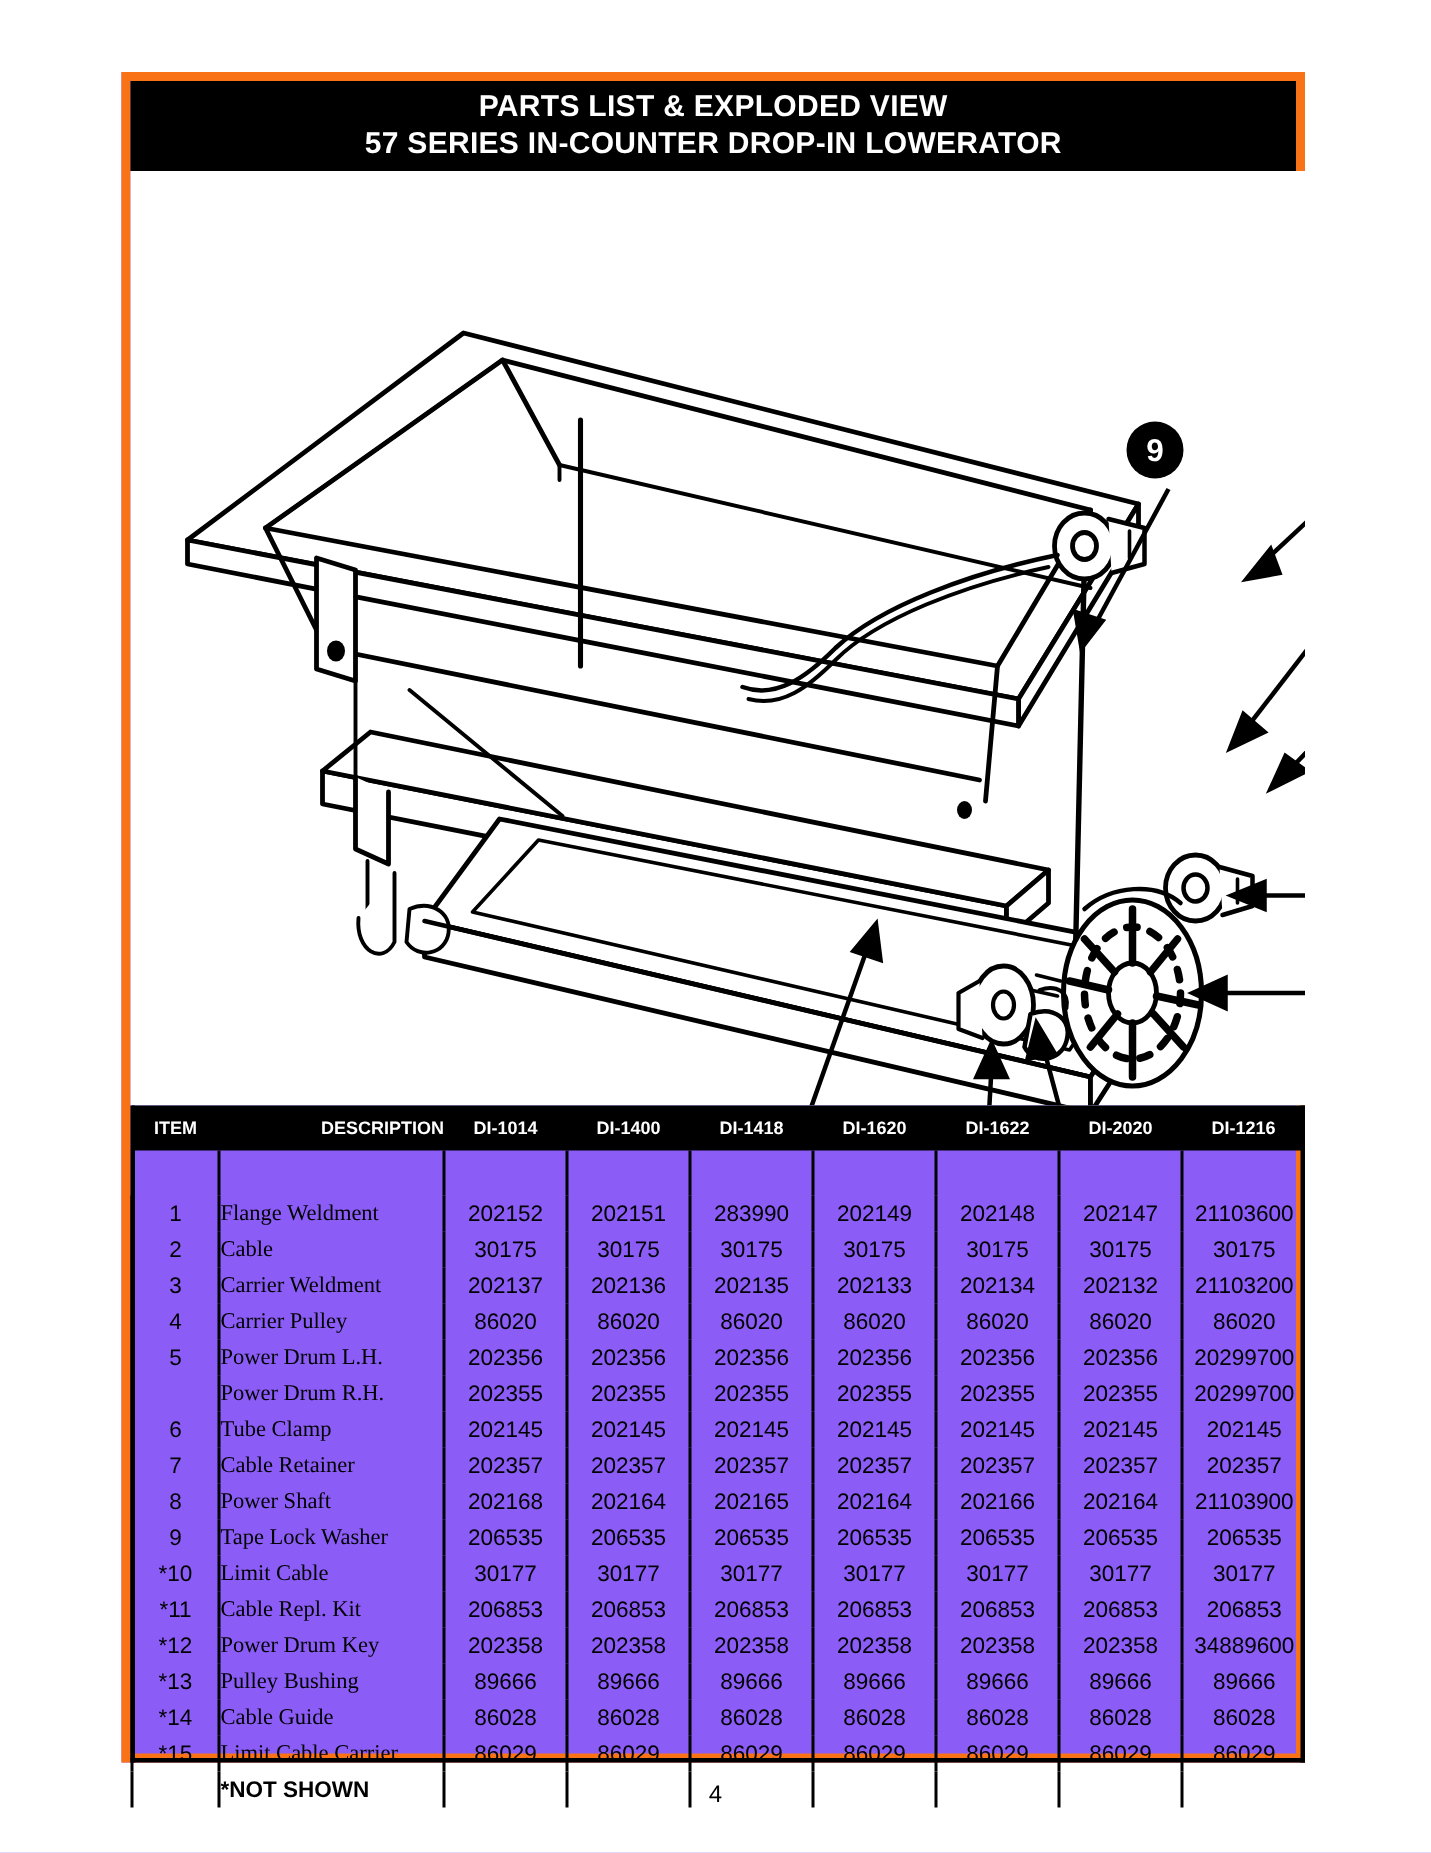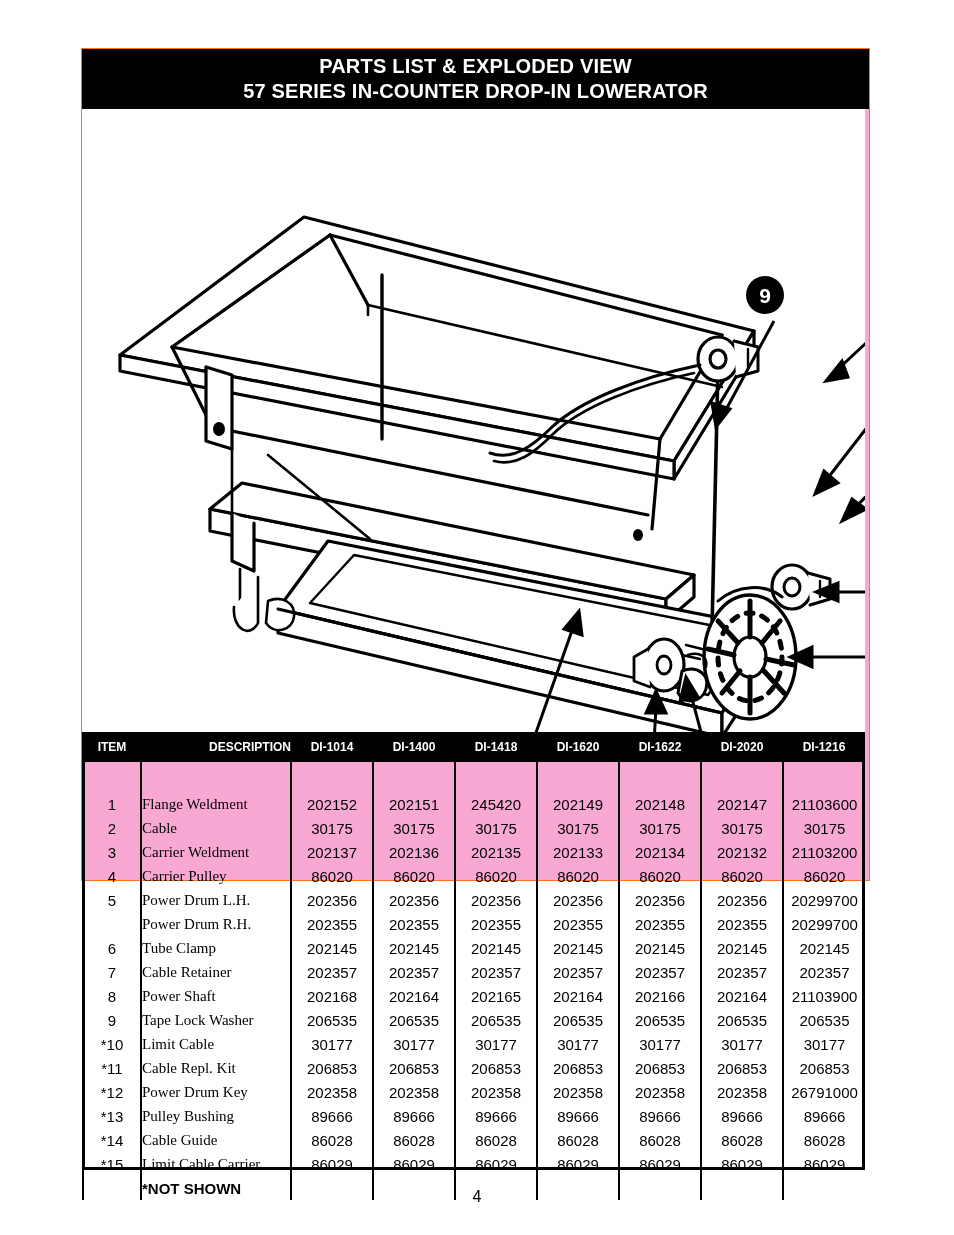--- a/index.html
+++ b/index.html
@@ -5,22 +5,22 @@
   html,body{margin:0;padding:0;background:#fff;}
   body{
     width:954px;height:1235px;position:relative;
     font-family:"Liberation Sans", sans-serif;
     -webkit-font-smoothing:antialiased;
   }
   .page{position:absolute;left:0;top:0;width:954px;height:1235px;}
 
   
   .frame{
-    position:absolute;left:81px;top:48px;width:789px;height:833px;
-    border:1px solid #f97316;box-sizing:border-box;background:#f9a8d4;
+    position:absolute;left:81px;top:48px;width:789px;height:1127px;
+    border:6px solid #f97316;box-sizing:border-box;background:#8b5cf6;
   }
 
   
   .title-band{
     position:absolute;left:0;top:0;width:100%;height:60px;
     background:#000;box-sizing:border-box;
     display:flex;flex-direction:column;align-items:center;justify-content:center;
   }
   .title-line{
     color:#fff;font-weight:bold;font-size:20px;letter-spacing:.2px;
@@ -256,21 +256,21 @@
             <td class="c-pn"></td>
             <td class="c-pn"></td>
             <td class="c-pn"></td>
           </tr>
 
           <tr>
               <td class="c-item">1</td>
               <td class="c-desc">Flange Weldment</td>
               <td class="c-pn">202152</td>
               <td class="c-pn">202151</td>
-              <td class="c-pn">245420</td>
+              <td class="c-pn">283990</td>
               <td class="c-pn">202149</td>
               <td class="c-pn">202148</td>
               <td class="c-pn">202147</td>
               <td class="c-pn">21103600</td>
             </tr>
 
           <tr>
               <td class="c-item">2</td>
               <td class="c-desc">Cable</td>
               <td class="c-pn">30175</td>
@@ -404,21 +404,21 @@
 
           <tr>
               <td class="c-item">*12</td>
               <td class="c-desc">Power Drum Key</td>
               <td class="c-pn">202358</td>
               <td class="c-pn">202358</td>
               <td class="c-pn">202358</td>
               <td class="c-pn">202358</td>
               <td class="c-pn">202358</td>
               <td class="c-pn">202358</td>
-              <td class="c-pn">26791000</td>
+              <td class="c-pn">34889600</td>
             </tr>
 
           <tr>
               <td class="c-item">*13</td>
               <td class="c-desc">Pulley Bushing</td>
               <td class="c-pn">89666</td>
               <td class="c-pn">89666</td>
               <td class="c-pn">89666</td>
               <td class="c-pn">89666</td>
               <td class="c-pn">89666</td>

